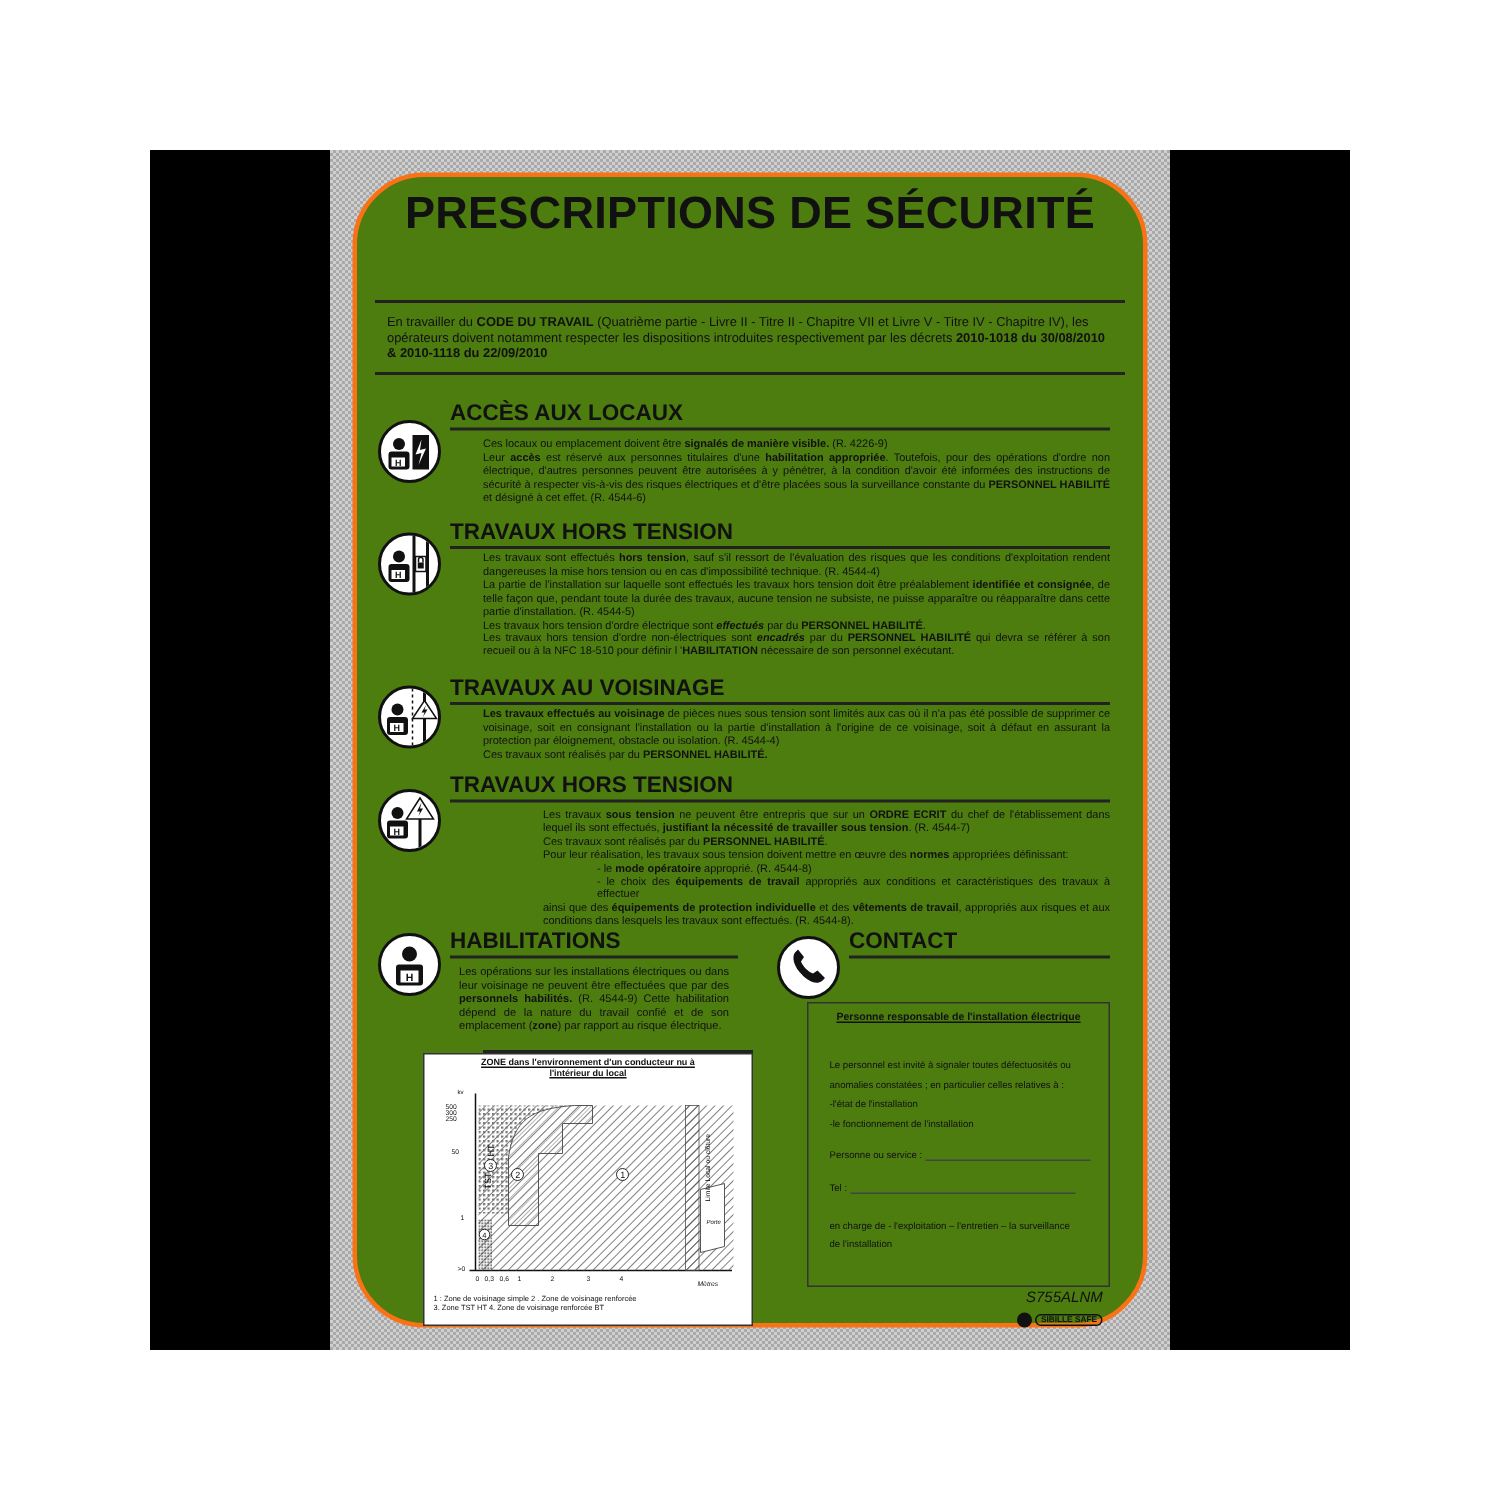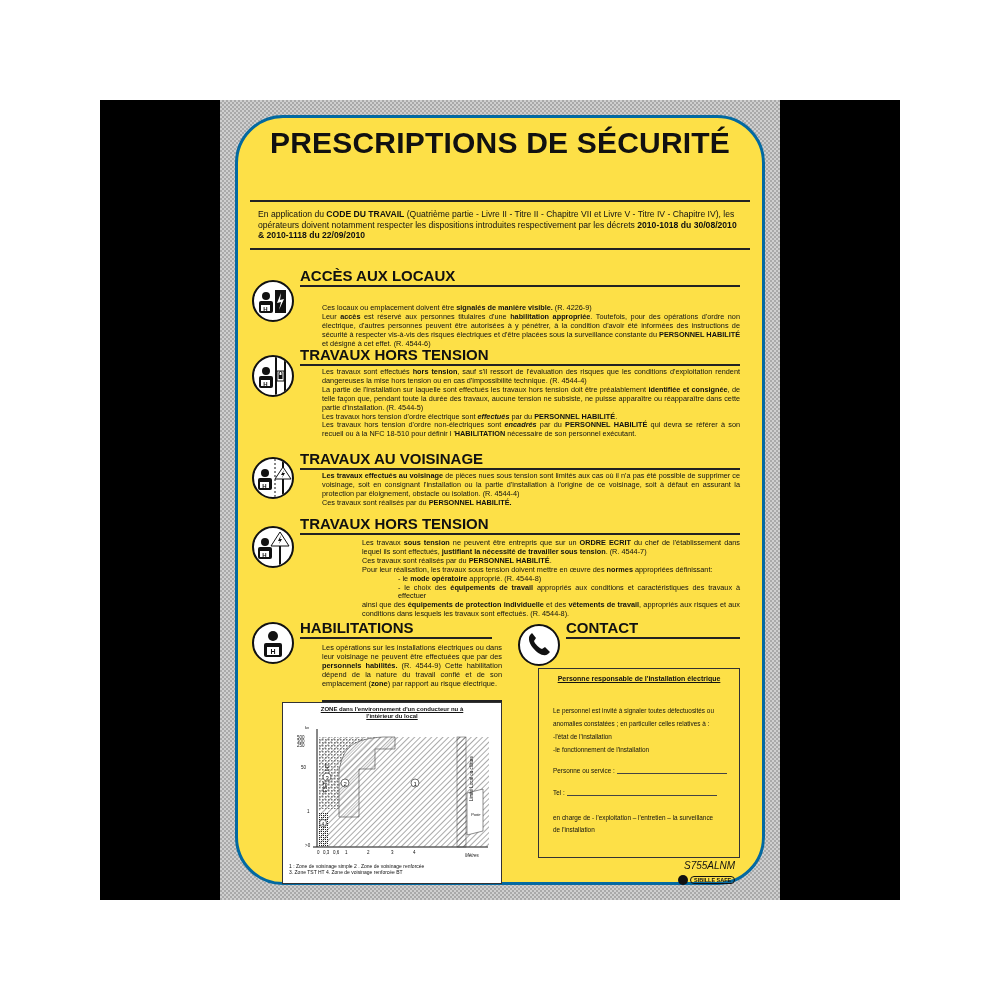--- a/index.html
+++ b/index.html
@@ -6,32 +6,32 @@
   body{width:1000px;height:1000px;position:relative;overflow:hidden;font-family:"Liberation Sans",sans-serif;color:#111;}
   .black-bar{position:absolute;top:100px;width:120px;height:800px;background:#000;}
   .black-left{left:100px;}
   .black-right{left:780px;}
   .checker{position:absolute;left:220px;top:100px;width:560px;height:800px;
     background-color:#cfcfcf;
     background-image:
       linear-gradient(45deg,#a9a9a9 25%,transparent 25%,transparent 75%,#a9a9a9 75%),
       linear-gradient(45deg,#a9a9a9 25%,transparent 25%,transparent 75%,#a9a9a9 75%);
     background-size:4px 4px;background-position:0 0,2px 2px;}
-  .panel{position:absolute;left:235px;top:115px;width:524px;height:764px;background:#fde047;border:3px solid #0369a1;border-radius:48px;}
+  .panel{position:absolute;left:235px;top:115px;width:524px;height:764px;background:#4d7c0f;border:3px solid #f97316;border-radius:48px;}
   .title{position:absolute;left:0;right:0;top:8px;text-align:center;font-weight:bold;font-size:30px;letter-spacing:0.2px;}
   .subtitle{position:absolute;left:0;right:0;top:46px;text-align:center;font-weight:bold;font-size:12.6px;line-height:14px;}
   .rule{position:absolute;left:12px;right:12px;height:2px;background:#222;}
   .intro{position:absolute;left:20px;right:20px;top:91px;font-size:8.6px;line-height:10.5px;}
   b{font-weight:bold;}
   .section{position:absolute;left:0;right:0;}
   .icon-circle{position:absolute;left:14px;width:38px;height:38px;border:2px solid #111;border-radius:50%;background:#fff;overflow:hidden;}
   .sec-head{position:absolute;left:62px;right:22px;font-weight:bold;font-size:15px;border-bottom:2px solid #222;padding-bottom:1px;line-height:16px;}
   .sec-body{position:absolute;left:84px;right:22px;font-size:7.3px;line-height:8.9px;text-align:justify;}
   .indent{padding-left:36px;display:block;}
-  .hab-body{position:absolute;left:84px;width:180px;font-size:7.4px;line-height:9px;text-align:justify;}
+  .hab-body{position:absolute;left:68px;width:180px;font-size:7.4px;line-height:9px;text-align:justify;}
   .contact-box{position:absolute;left:300px;top:550px;width:200px;height:188px;border:1.5px solid #333;}
   .contact-title{text-align:center;font-weight:bold;font-size:7px;text-decoration:underline;margin-top:6px;}
   .contact-line{font-size:6.4px;position:absolute;left:14px;right:10px;}
   .fill-line{display:inline-block;width:110px;border-bottom:1px solid #444;height:6px;vertical-align:bottom;}
   .ref{position:absolute;left:446px;top:742px;font-style:italic;font-size:10px;}
   .logo{position:absolute;left:440px;top:757px;display:flex;align-items:center;gap:2px;}
   .logo-mark{width:10px;height:10px;border-radius:50%;background:#111;}
   .logo-text{font-size:5.5px;font-weight:bold;border:1px solid #111;border-radius:5px;padding:0 3px;}
   .diagram{position:absolute;left:44px;top:584px;width:218px;height:180px;border:1.5px solid #333;background:#fff;}
   .diag-title{text-align:center;font-weight:bold;font-size:6px;text-decoration:underline;line-height:7px;margin-top:3px;}
@@ -43,37 +43,37 @@
 <div class="black-bar black-left"></div>
 <div class="black-bar black-right"></div>
 <div class="checker"></div>
 
 <div class="panel">
 
   <div class="title">PRESCRIPTIONS DE SÉCURITÉ</div>
   <div class="rule" style="top:82px;"></div>
 
   <div class="intro">
-    <span>En application du </span><b>CODE DU TRAVAIL</b><span>  (Quatrième partie - Livre II - Titre II - Chapitre VII et Livre V - Titre IV - Chapitre IV), les opérateurs doivent notamment respecter les dispositions introduites respectivement par les décrets </span><b>2010-1018 du 30/08/2010 &amp; 2010-1118 du 22/09/2010</b>
+    <span>En travailler du </span><b>CODE DU TRAVAIL</b><span>  (Quatrième partie - Livre II - Titre II - Chapitre VII et Livre V - Titre IV - Chapitre IV), les opérateurs doivent notamment respecter les dispositions introduites respectivement par les décrets </span><b>2010-1018 du 30/08/2010 &amp; 2010-1118 du 22/09/2010</b>
   </div>
   <div class="rule" style="top:130px;"></div>
 
   <div class="section" style="top:150px;">
     <div class="icon-circle" style="top:12px;">
       <svg width="38" height="38" viewBox="0 0 38 38">
           <circle cx="12" cy="14" r="4" fill="#111"></circle>
           <rect x="5" y="19" width="14" height="12" rx="2" fill="#111"></rect>
           <rect x="7" y="23" width="9" height="6" fill="#fff"></rect>
           <text x="11.5" y="28.5" font-size="6" font-family="Liberation Sans, sans-serif" font-weight="bold" text-anchor="middle" fill="#111">H</text>
           <rect x="21" y="8" width="11" height="23" fill="#111"></rect>
           <path d="M27 11 L23 21 L27 20 L25 28 L30 17 L26 18 Z" fill="#fff"></path>
         </svg>
     </div>
     <div class="sec-head" style="top:0;">ACCÈS AUX LOCAUX</div>
-    <div class="sec-body" style="top:24px;margin-top:12px;">
+    <div class="sec-body" style="top:24px;">
       <span>Ces locaux ou emplacement doivent être </span><b>signalés de manière visible.</b><span> (R. 4226-9)</span><br>
       <span>Leur </span><b>accès</b><span> est réservé aux personnes titulaires d'une </span><b>habilitation appropriée</b><span>. Toutefois, pour des opérations d'ordre non électrique, d'autres personnes peuvent être autorisées à y pénétrer, à la condition d'avoir été informées des instructions de sécurité à respecter vis-à-vis des risques électriques et d'être placées sous la surveillance constante du </span><b>PERSONNEL HABILITÉ</b><span> et désigné à cet effet. (R. 4544-6)</span>
     </div>
   </div>
 
   <div class="section" style="top:229px;">
     <div class="icon-circle" style="top:8px;">
       <svg width="38" height="38" viewBox="0 0 38 38">
           <circle cx="12" cy="14" r="4" fill="#111"></circle>
           <rect x="5" y="19" width="14" height="12" rx="2" fill="#111"></rect>

